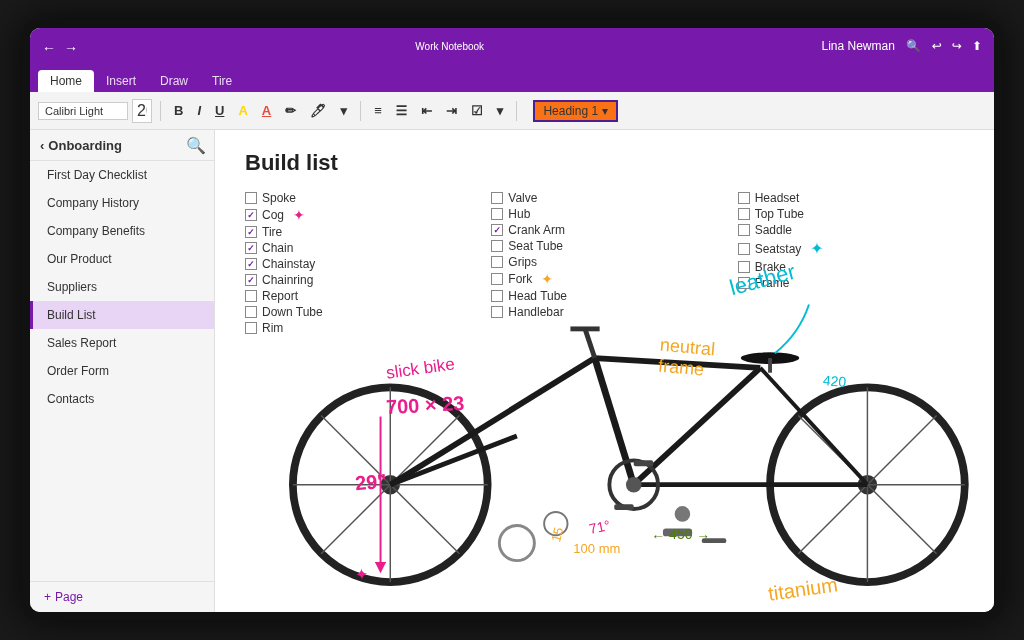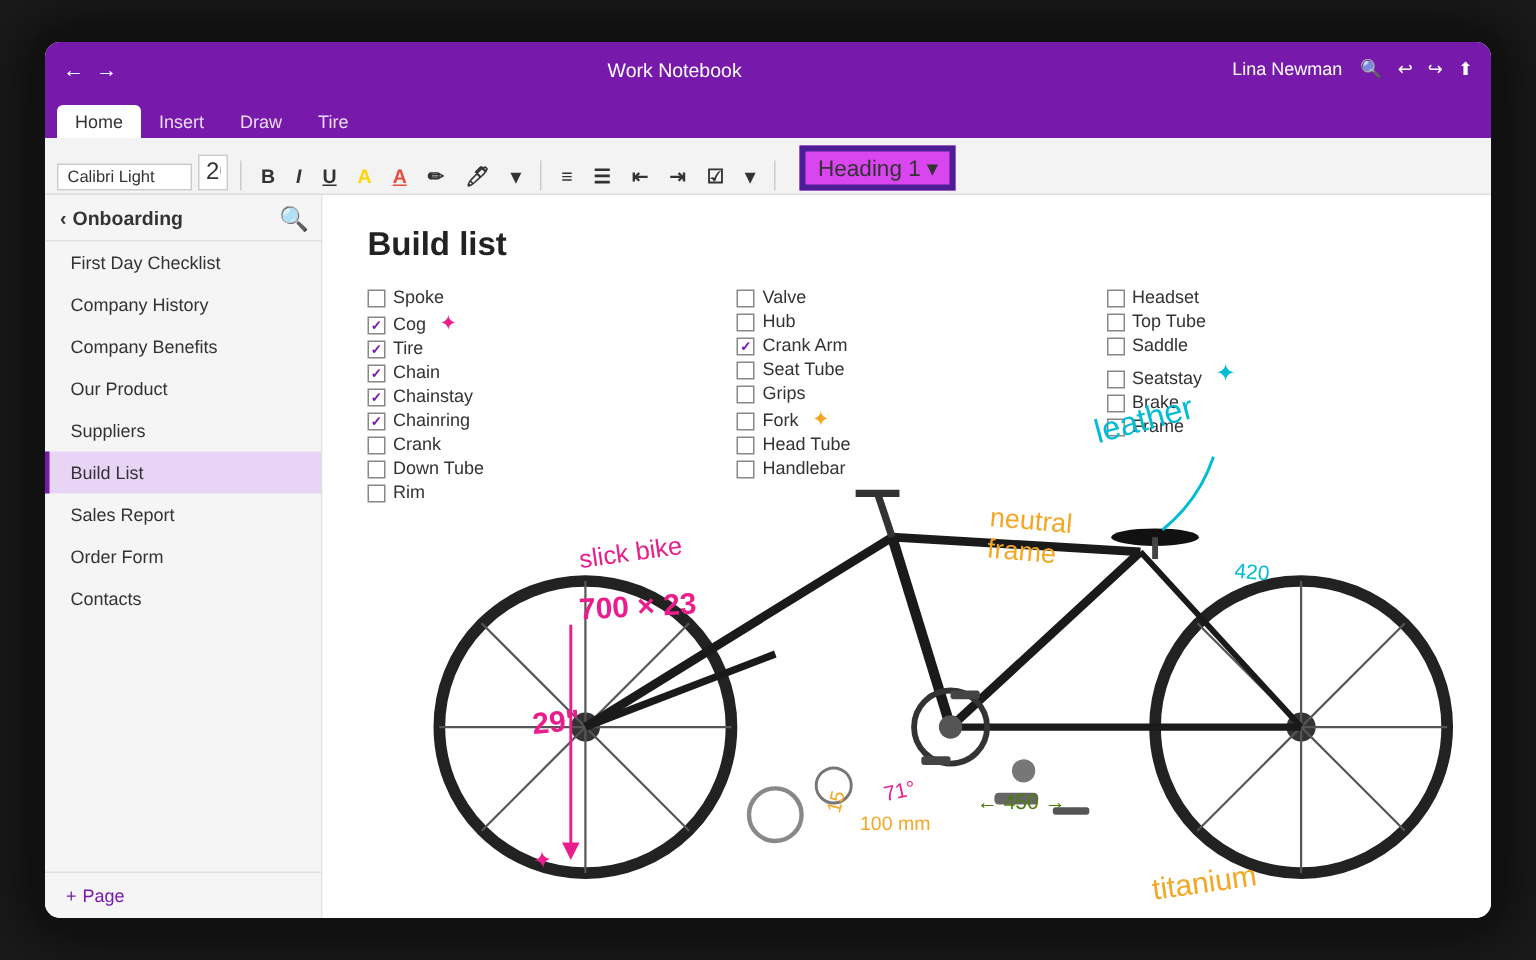--- a/index.html
+++ b/index.html
@@ -46,21 +46,21 @@
       align-items: center;
       gap: 8px;
     }
     .nav-arrow {
       color: #fff;
       font-size: 14px;
       cursor: pointer;
     }
     .title-bar-center {
       color: #fff;
-      font-size: 13px;
+      font-size: 10px;
       font-weight: 400;
     }
     .title-bar-right {
       display: flex;
       align-items: center;
       gap: 12px;
       color: #fff;
       font-size: 12px;
     }
     .title-bar-icons {
@@ -87,21 +87,21 @@
     .ribbon-tab.active {
       background: #fff;
       color: #333;
       font-weight: 500;
     }
     
     .toolbar {
       background: #f3f3f3;
       border-bottom: 1px solid #ddd;
       display: flex;
-      align-items: flex-end;
+      align-items: center;
       padding: 2px 8px;
       gap: 4px;
       height: 38px;
       flex-shrink: 0;
     }
     .font-box {
       background: #fff;
       border: 1px solid #ccc;
       padding: 2px 6px;
       font-size: 11px;
@@ -128,24 +128,24 @@
       cursor: pointer;
       border-radius: 2px;
       color: #333;
       background: transparent;
       border: none;
       font-weight: bold;
     }
     .toolbar-btn.underline { text-decoration: underline; }
     .toolbar-btn.italic { font-style: italic; }
     .heading-dropdown {
-      background: #d946ef;
-      border: 4px solid #4c1d95;
+      background: #f97316;
+      border: 2px solid #4c1d95;
       padding: 2px 8px;
-      font-size: 15px;
+      font-size: 12px;
       color: #333;
       display: flex;
       align-items: center;
       gap: 4px;
       cursor: pointer;
       margin-left: 8px;
     }
     
     .main-layout {
       display: flex;
@@ -222,21 +222,21 @@
     
     .build-list-grid {
       display: grid;
       grid-template-columns: 1fr 1fr 1fr;
       gap: 2px 20px;
       font-size: 12px;
       color: #333;
     }
     .list-item-row {
       display: flex;
-      align-items: flex-end;
+      align-items: center;
       gap: 5px;
       padding: 1px 0;
     }
     .checkbox {
       width: 12px;
       height: 12px;
       border: 1px solid #888;
       display: inline-flex;
       align-items: center;
       justify-content: center;
@@ -377,21 +377,21 @@
             <div class="list-item-row">
                 <span class="checkbox checked"></span>
                 <span>Chainstay</span>
               </div>
             <div class="list-item-row">
                 <span class="checkbox checked"></span>
                 <span>Chainring</span>
               </div>
             <div class="list-item-row">
                 <span class="checkbox"></span>
-                <span>Crank</span>
+                <span>Report</span>
               </div>
             <div class="list-item-row">
                 <span class="checkbox"></span>
                 <span>Down Tube</span>
               </div>
             <div class="list-item-row">
                 <span class="checkbox"></span>
                 <span>Rim</span>
               </div>
           </div>

